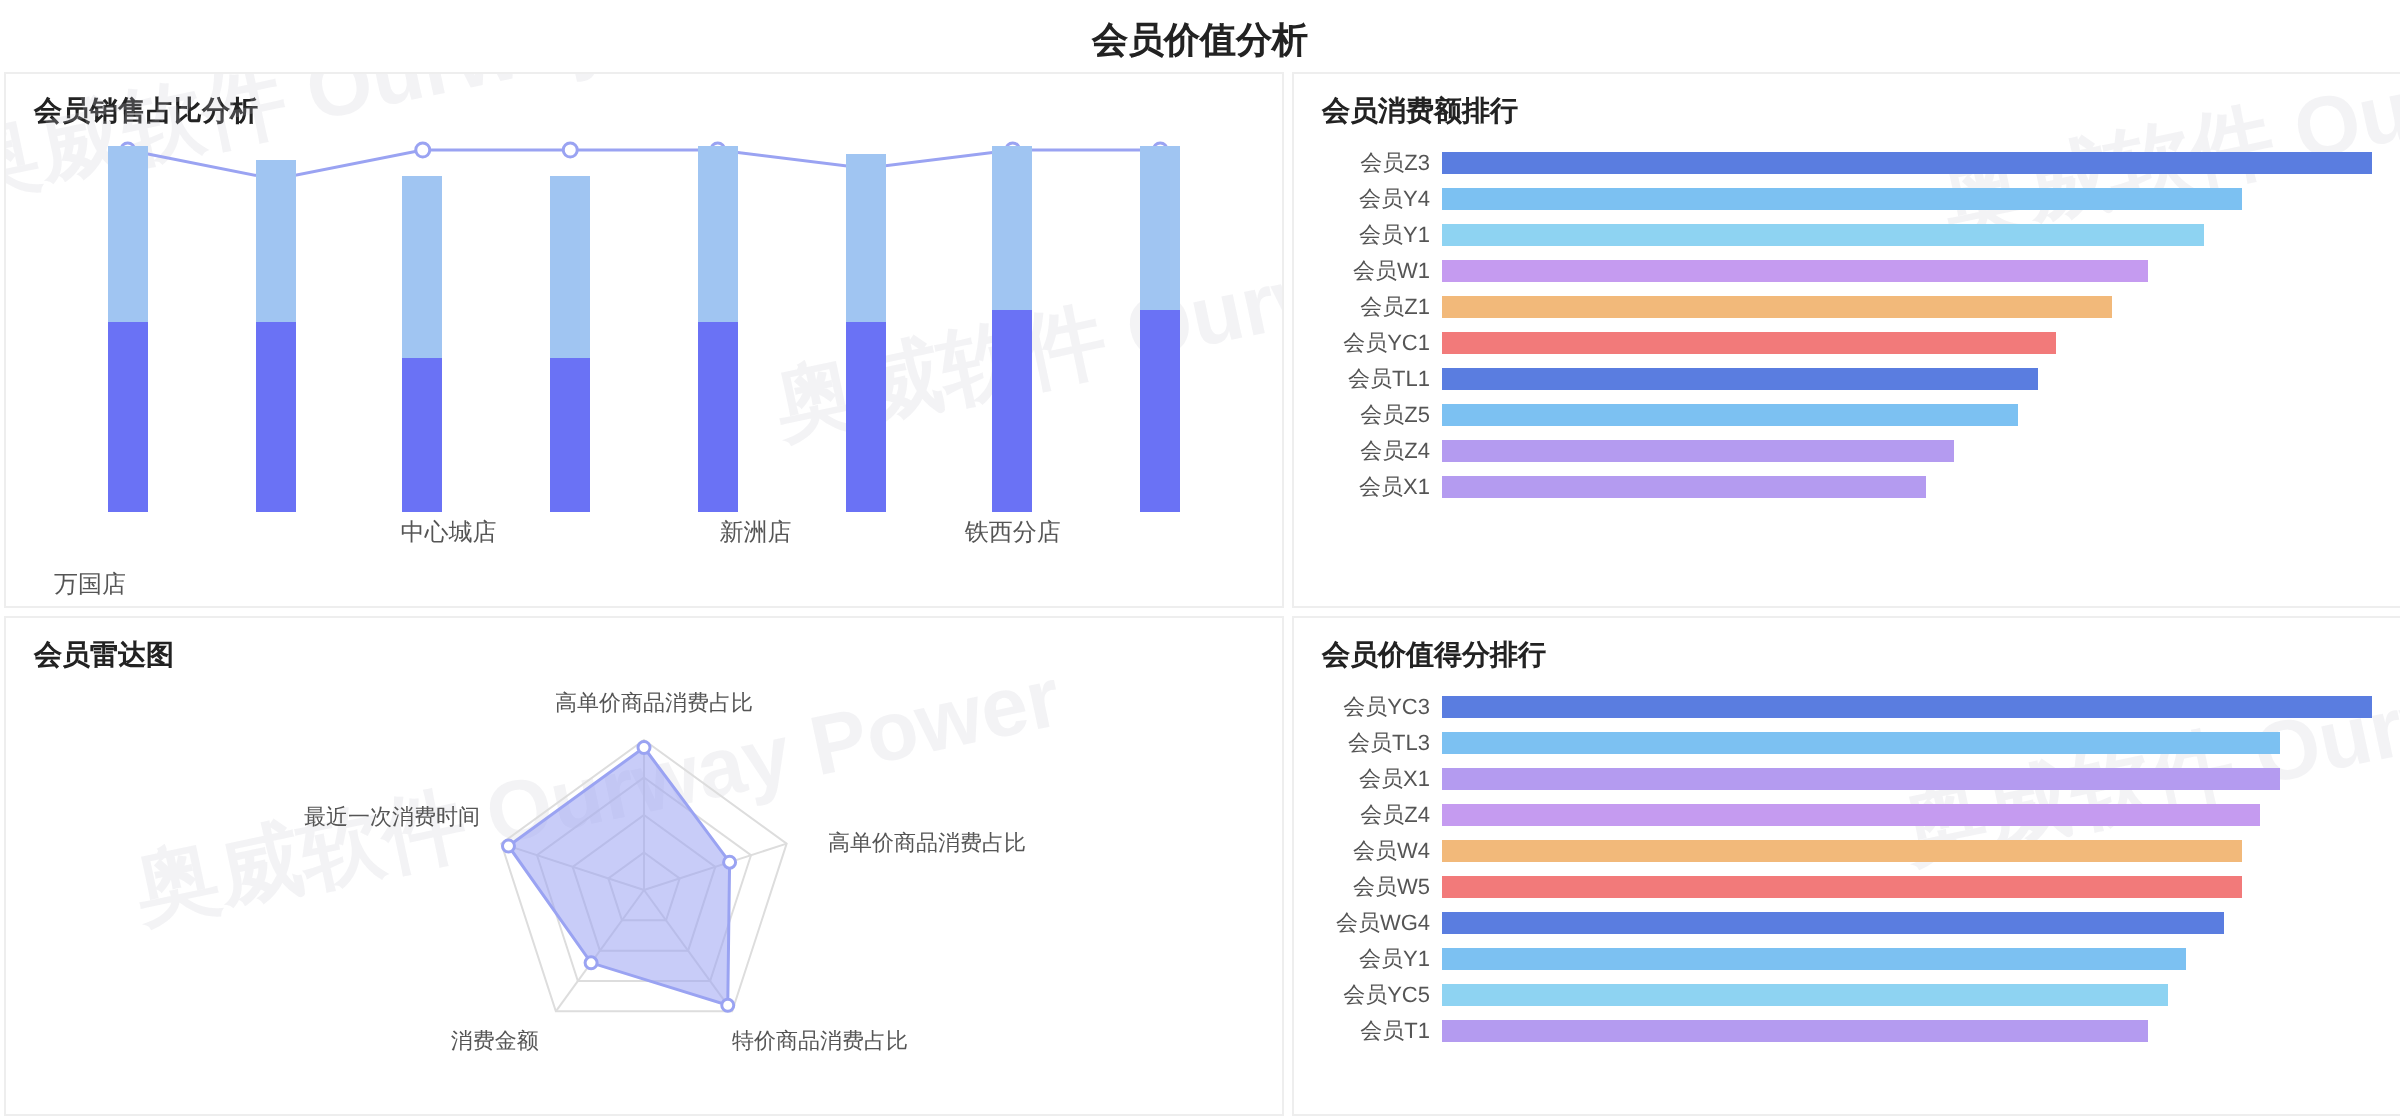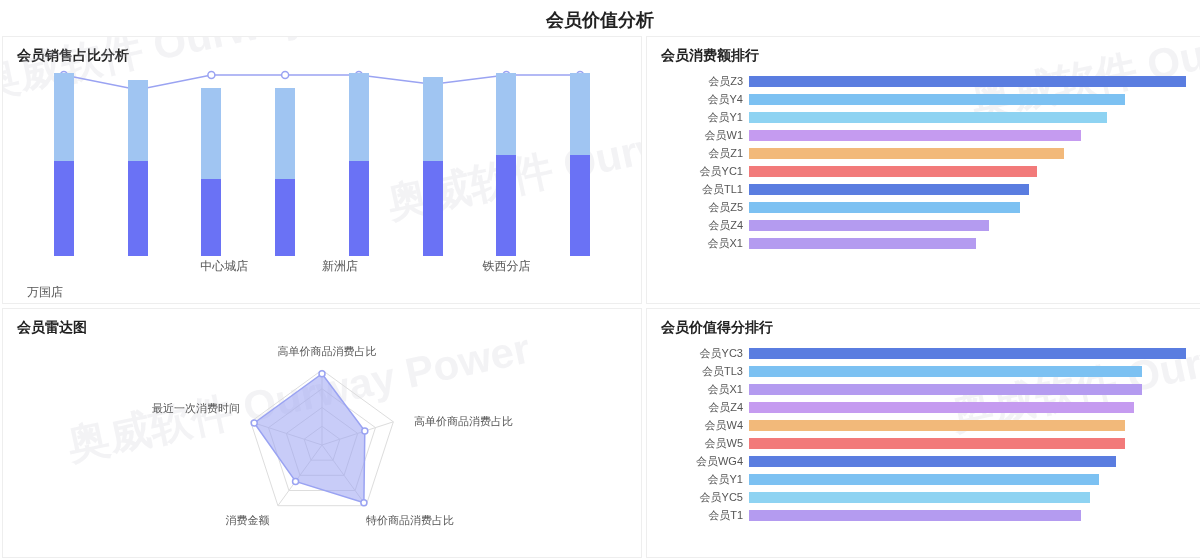--- a/index.html
+++ b/index.html
@@ -75,21 +75,21 @@
   .barv-seg-top { width: 100%; background: #a0c5f2; }
   .barv-seg-bot { width: 100%; background: #6a72f5; }
   .barv-line { position:absolute; left:0; right:0; bottom:22px; top:0; overflow:visible; }
   .barv-cats {
     position:absolute; left:0; right:0; bottom:0; height:20px;
     display:flex; justify-content:space-around;
     font-size:12px; color:#555;
   }
 
   
-  .rank-wrap { margin-top: 4px; margin-left: 28px; }
+  .rank-wrap { margin-top: 4px; }
   .rank-row {
     display:flex; align-items:center; height:17px; margin-bottom:1px;
   }
   .rank-label { width:60px; text-align:right; padding-right:6px; font-size:11px; color:#555; }
   .rank-bar-area { flex:1; height:11px; position:relative; }
   .rank-bar { height:100%; border-radius:0; }
 
   
   .radar-wrap { position:relative; width:100%; height:200px; }
   .radar-svg { position:absolute; left:50%; top:50%; transform:translate(-50%,-50%); }
@@ -160,21 +160,21 @@
           <div class="barv-slot">
             <div class="barv-seg-top" style="height: 45%;"></div>
             <div class="barv-seg-bot" style="height: 55%;"></div>
           </div>
         </div>
       <div class="barv-cats" id="barv-cats">
           <span style="width: 12.5%;  margin-top: 26px;">万国店</span>
           <span style="width: 12.5%; text-align: center;"></span>
           <span style="width: 12.5%; text-align: right;">中心城店</span>
           <span style="width: 12.5%; text-align: center;"></span>
-          <span style="width: 12.5%; text-align: left;">新洲店</span>
+          <span style="width: 12.5%; text-align: right;">新洲店</span>
           <span style="width: 12.5%; text-align: center;"></span>
           <span style="width: 12.5%; text-align: center;">铁西分店</span>
           <span style="width: 12.5%; text-align: center;"></span>
         </div>
     </div>
   </div>
 
   <div class="panel">
     <div class="watermark" style="left:320px; top:-10px;">奥威软件 Ourway Power</div>
     <div class="panel-title">会员消费额排行</div>

